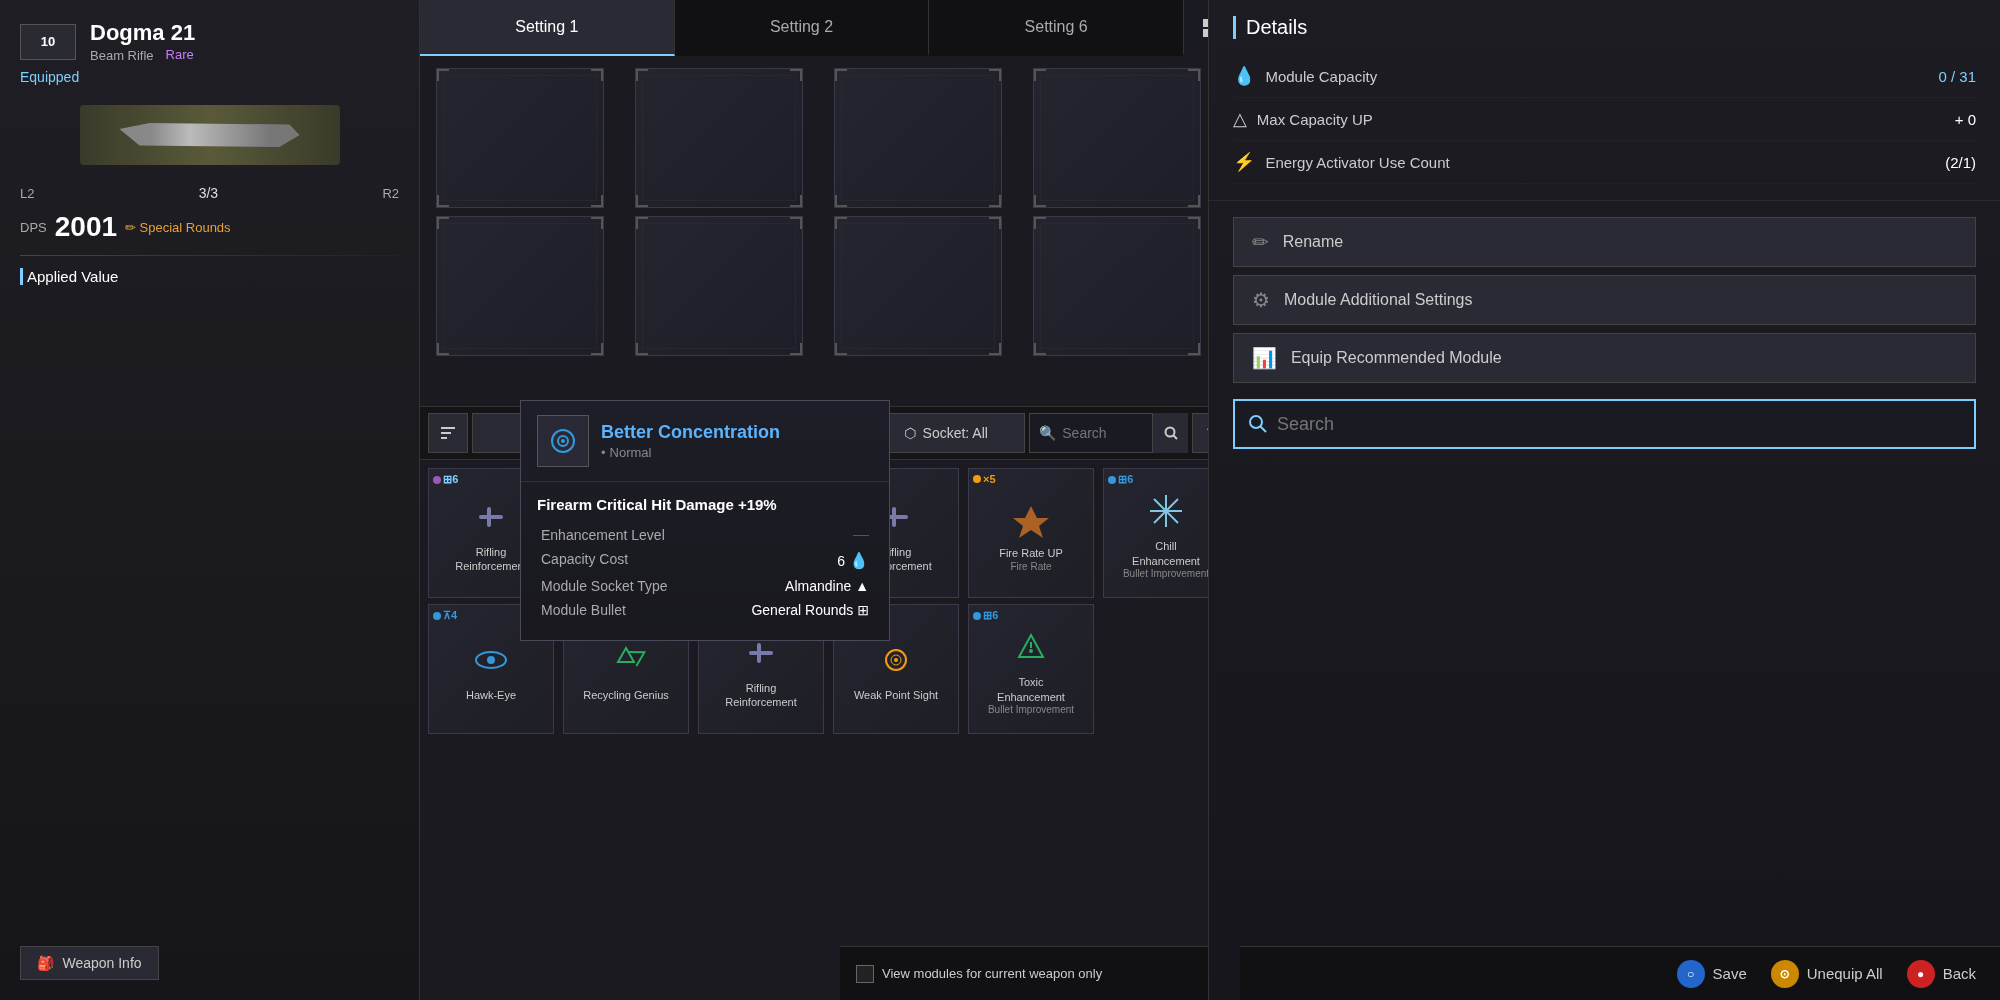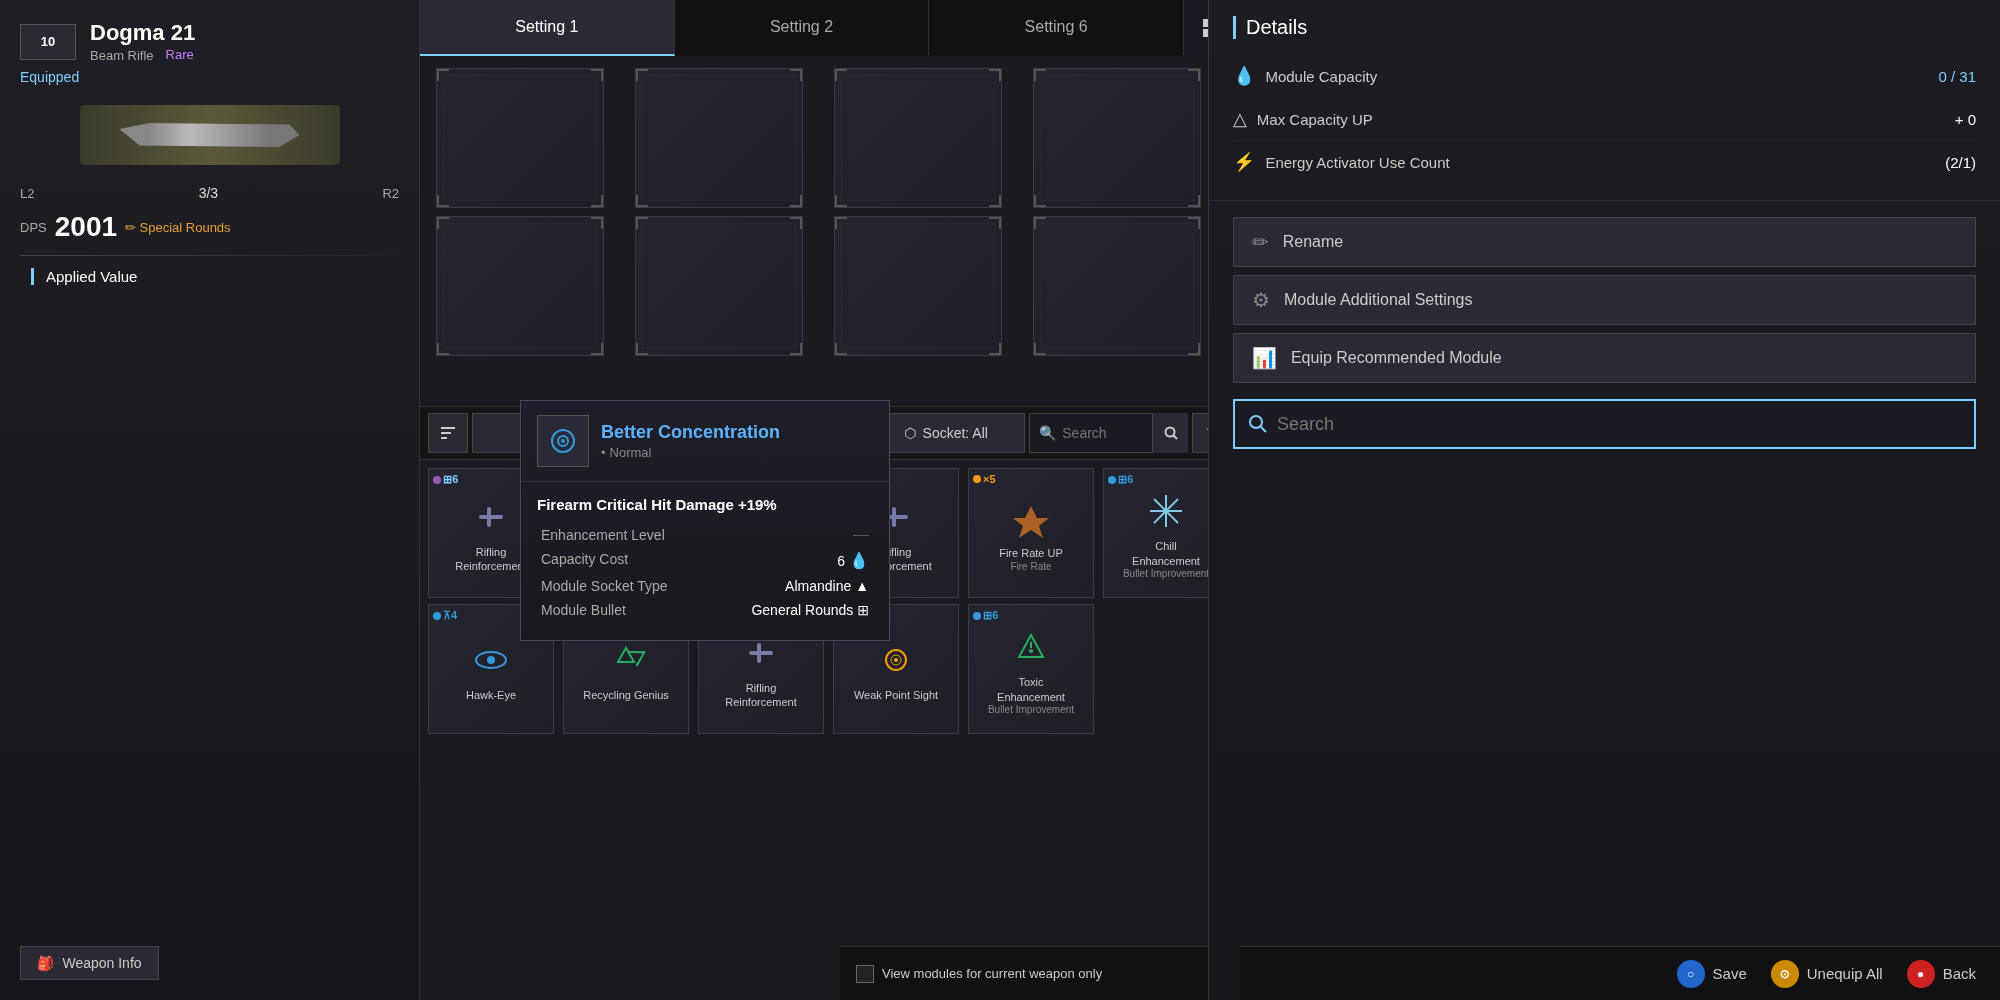--- a/index.html
+++ b/index.html
@@ -81,22 +81,21 @@
     .dps-label { font-size: 13px; color: #aaa; }
     .dps-value { font-size: 28px; font-weight: bold; color: #fff; }
     .divider-line {
       width: 100%; height: 1px;
       background: linear-gradient(90deg, #444, #222);
       margin: 12px 0;
     }
     .applied-value-label {
       font-size: 15px; color: #fff;
       border-left: 3px solid #7ecfff;
-      padding-left: 12px;
-      margin-left: 11px;
+      padding-left: 4px;
     }
     .weapon-info-btn {
       position: absolute;
       bottom: 20px; left: 20px;
       display: flex; align-items: center; gap: 8px;
       background: #2a2a34;
       border: 1px solid #444;
       padding: 8px 16px;
       color: #ccc; font-size: 14px;
       cursor: pointer;

